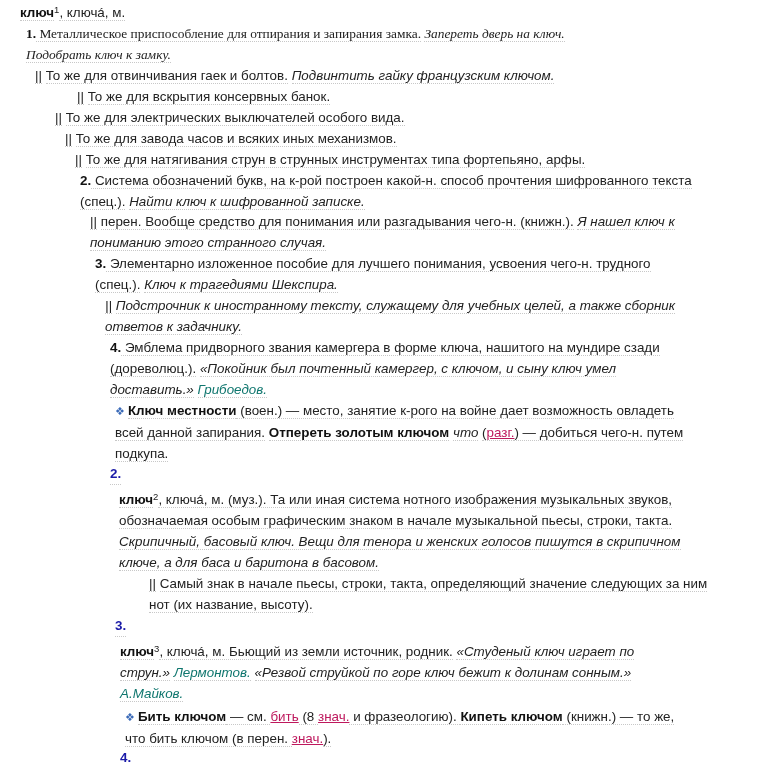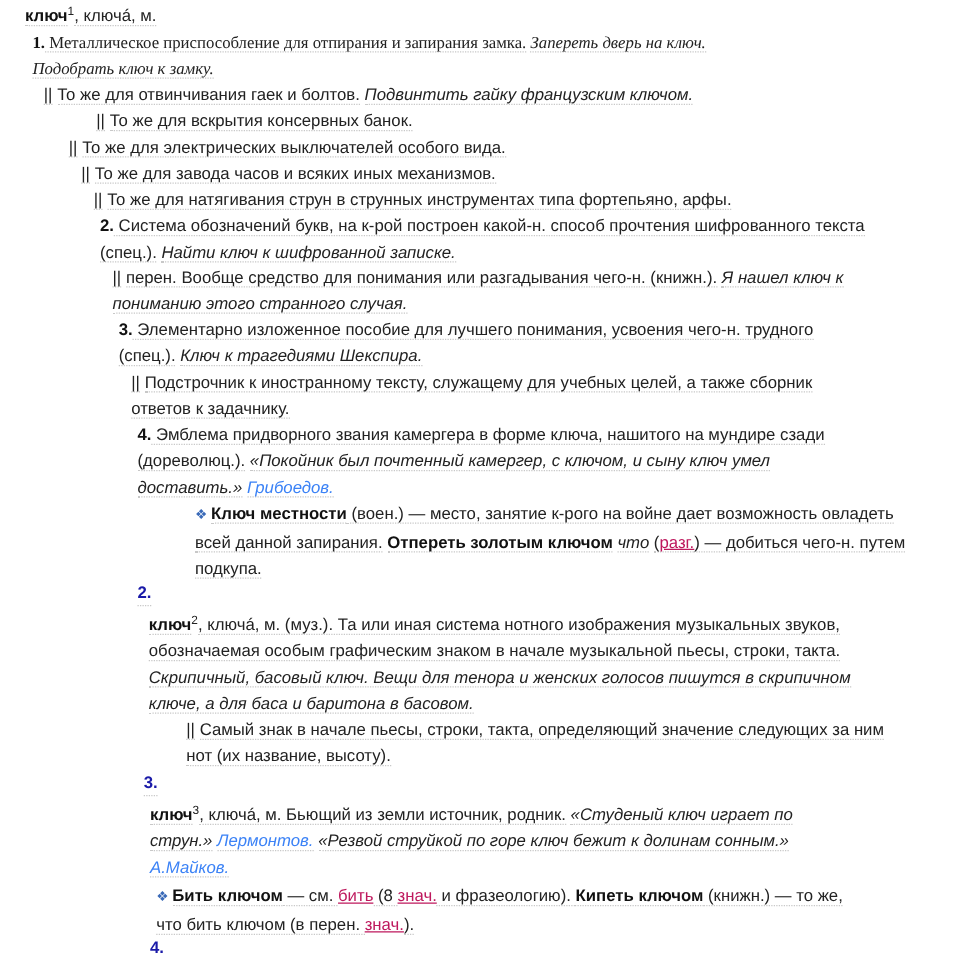--- a/index.html
+++ b/index.html
@@ -4,21 +4,21 @@
 <style>
   html, body { margin: 0; padding: 0; background: #ffffff; }
   body {
     width: 768px; height: 763px; overflow: hidden; position: relative;
     font-family: "Liberation Sans", sans-serif; font-size: 13.4px; color: #222222;
   }
   .blk { position: absolute; line-height: 21px; }
   .w { border-bottom: 1px dotted #c8c8c8; }
   .b { font-weight: bold; color: #111; }
   .i { font-style: italic; }
-  .author { font-style: italic; color: #3b82f6; }
+  .author { font-style: italic; color: #0f766e; }
   .lnk { color: #be185d; text-decoration: underline; }
   .num { font-weight: bold; color: #111; }
   .bluenum { font-weight: bold; color: #1a1aa8; border-bottom: 1px dotted #c8c8c8; display: inline-block; }
   .diamond { color: #3a6ab8; font-size: 11px; margin-right: 3px; }
   sup { font-size: 9.5px; vertical-align: top; position: relative; top: -3px; }
 </style>
 </head>
 <body>
 
 <div class="blk" style="left:20px; top:2px;">
@@ -69,35 +69,35 @@
   <span class="w i">Я нашел ключ к</span><br>
   <span class="w i">пониманию этого странного случая.</span>
 </div>
 
 <div class="blk" style="left:95px; top:253px;">
   <span class="num">3.</span><span class="w"> Элементарно изложенное пособие для лучшего понимания, усвоения чего-н. трудного</span><br>
   <span class="w">(спец.).</span>
   <span class="w i">Ключ к трагедиями Шекспира.</span>
 </div>
 
-<div class="blk" style="left:105px; top:295px;">
+<div class="blk" style="left:105px; top:295px;font-style:italic;">
   <span class="w">||</span>
   <span class="w">Подстрочник к иностранному тексту, служащему для учебных целей, а также сборник</span><br>
   <span class="w">ответов к задачнику.</span>
 </div>
 
 <div class="blk" style="left:110px; top:337px;">
   <span class="num">4.</span><span class="w"> Эмблема придворного звания камергера в форме ключа, нашитого на мундире сзади</span><br>
   <span class="w">(дореволюц.).</span>
   <span class="w i">«Покойник был почтенный камергер, с ключом, и сыну ключ умел</span><br>
   <span class="w i">доставить.»</span>
   <span class="w author">Грибоедов.</span>
 </div>
 
-<div class="blk" style="left:115px; top:400px;margin-left:41px;">
+<div class="blk" style="left:115px; top:400px;">
   <span class="diamond">❖</span><span class="w b">Ключ местности</span><span class="w"> (воен.) — место, занятие к-рого на войне дает возможность овладеть</span><br>
   <span class="w">всей данной запирания.</span>
   <span class="w b">Отпереть золотым ключом</span>
   <span class="w i">что</span>
   <span class="w">(<a class="lnk">разг.</a></span><span class="w">) — добиться чего-н. путем</span><br>
   <span class="w">подкупа.</span>
 </div>
 
 <div class="blk" style="left:110px; top:463px;">
   <span class="bluenum">2.</span>

